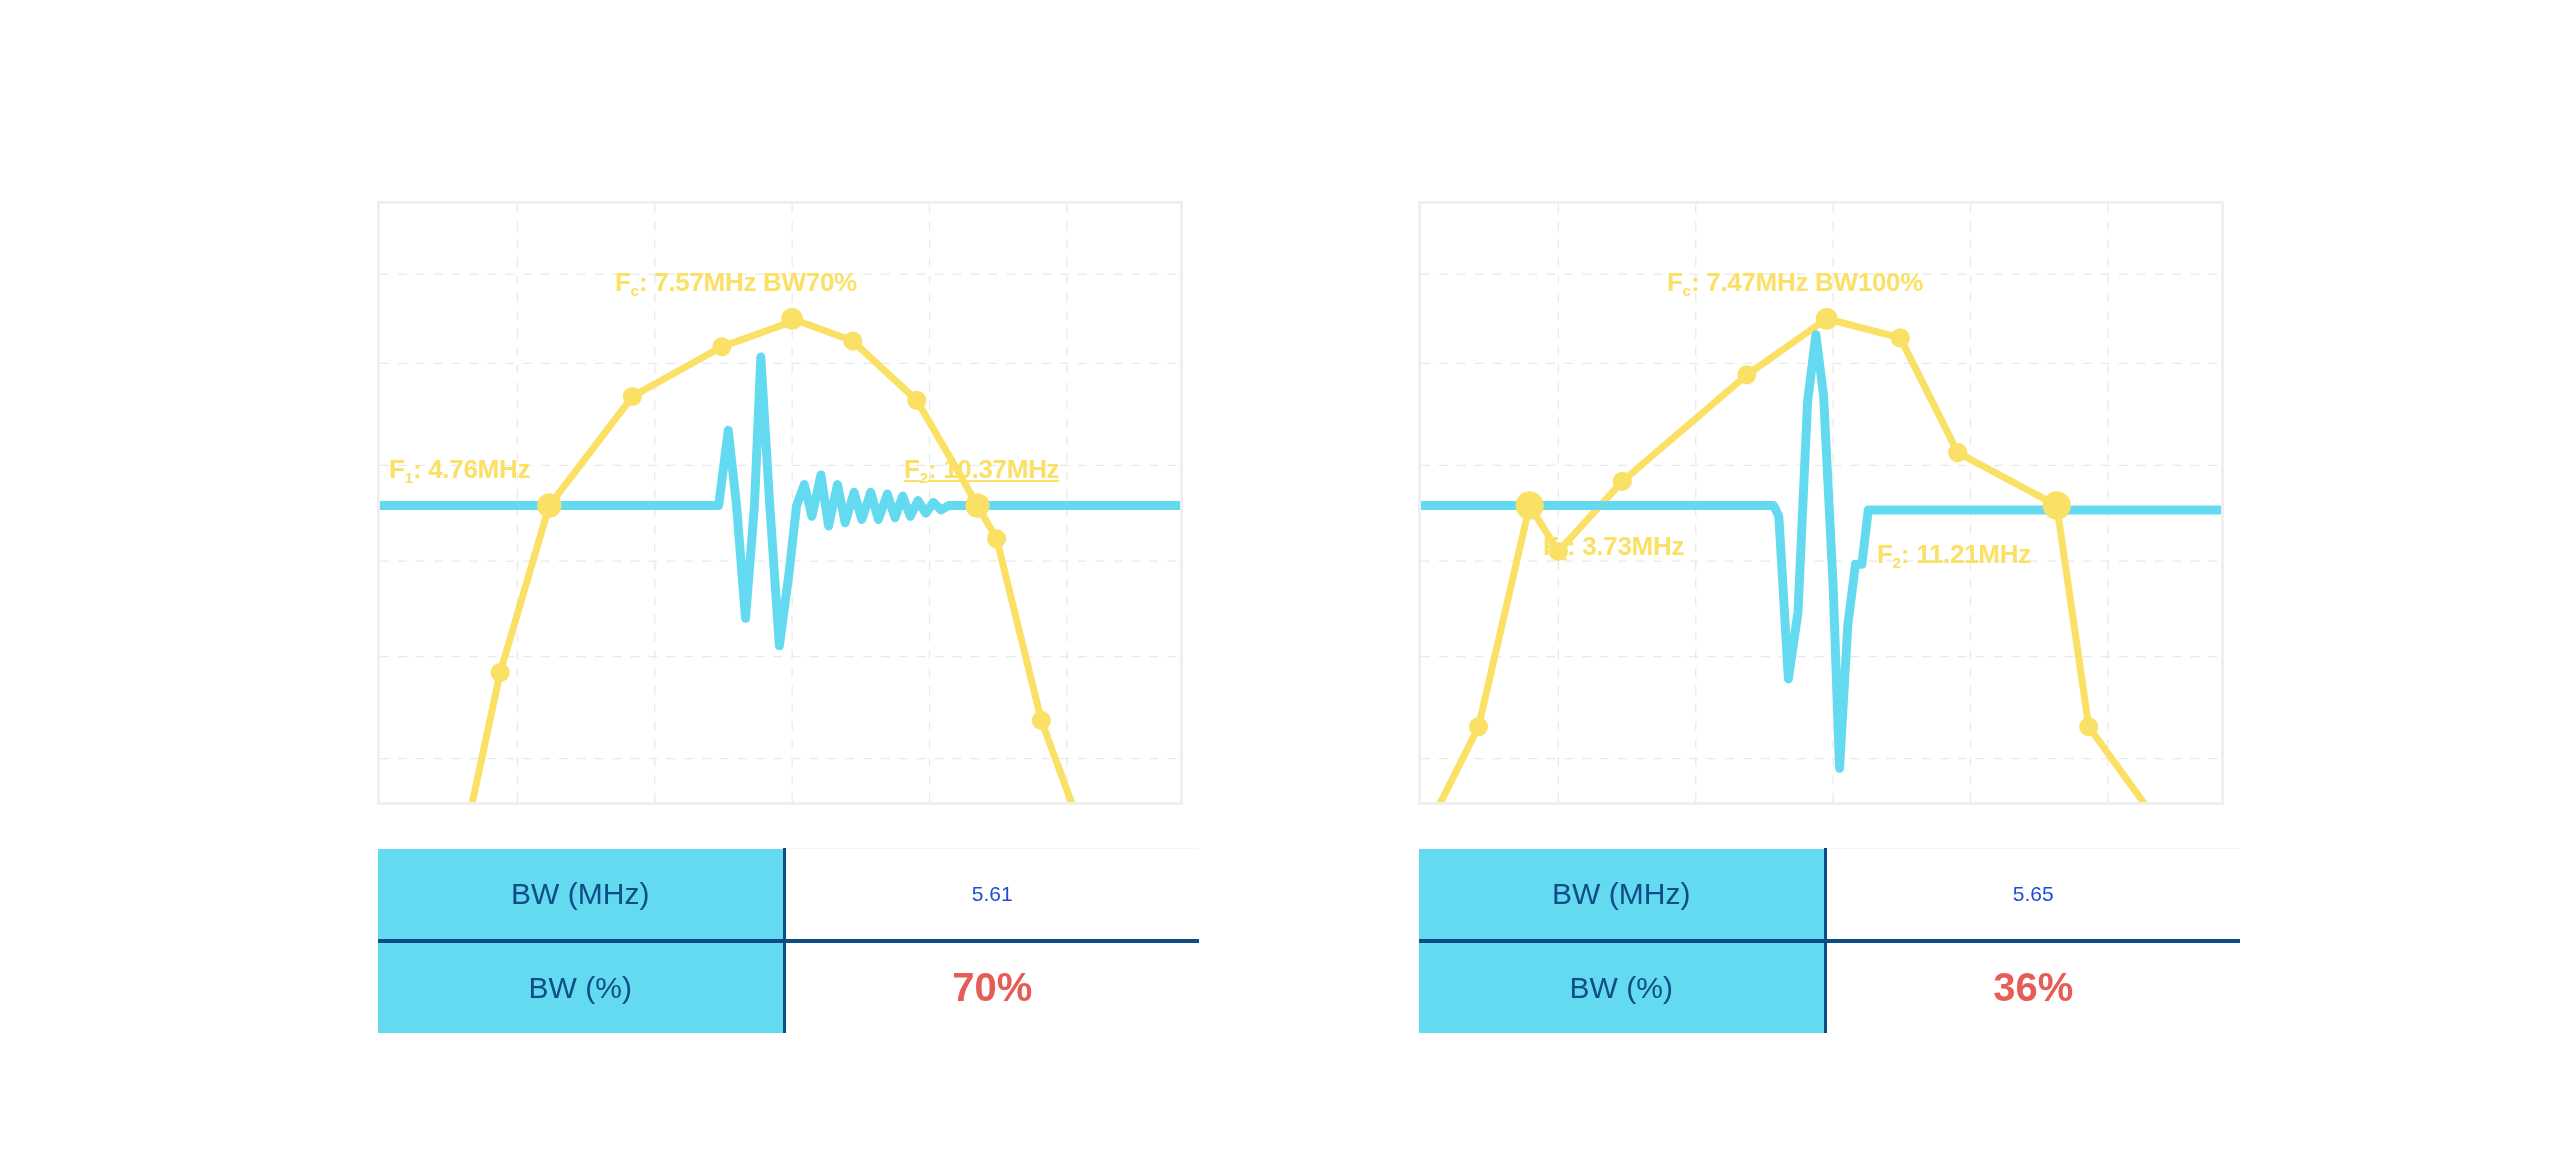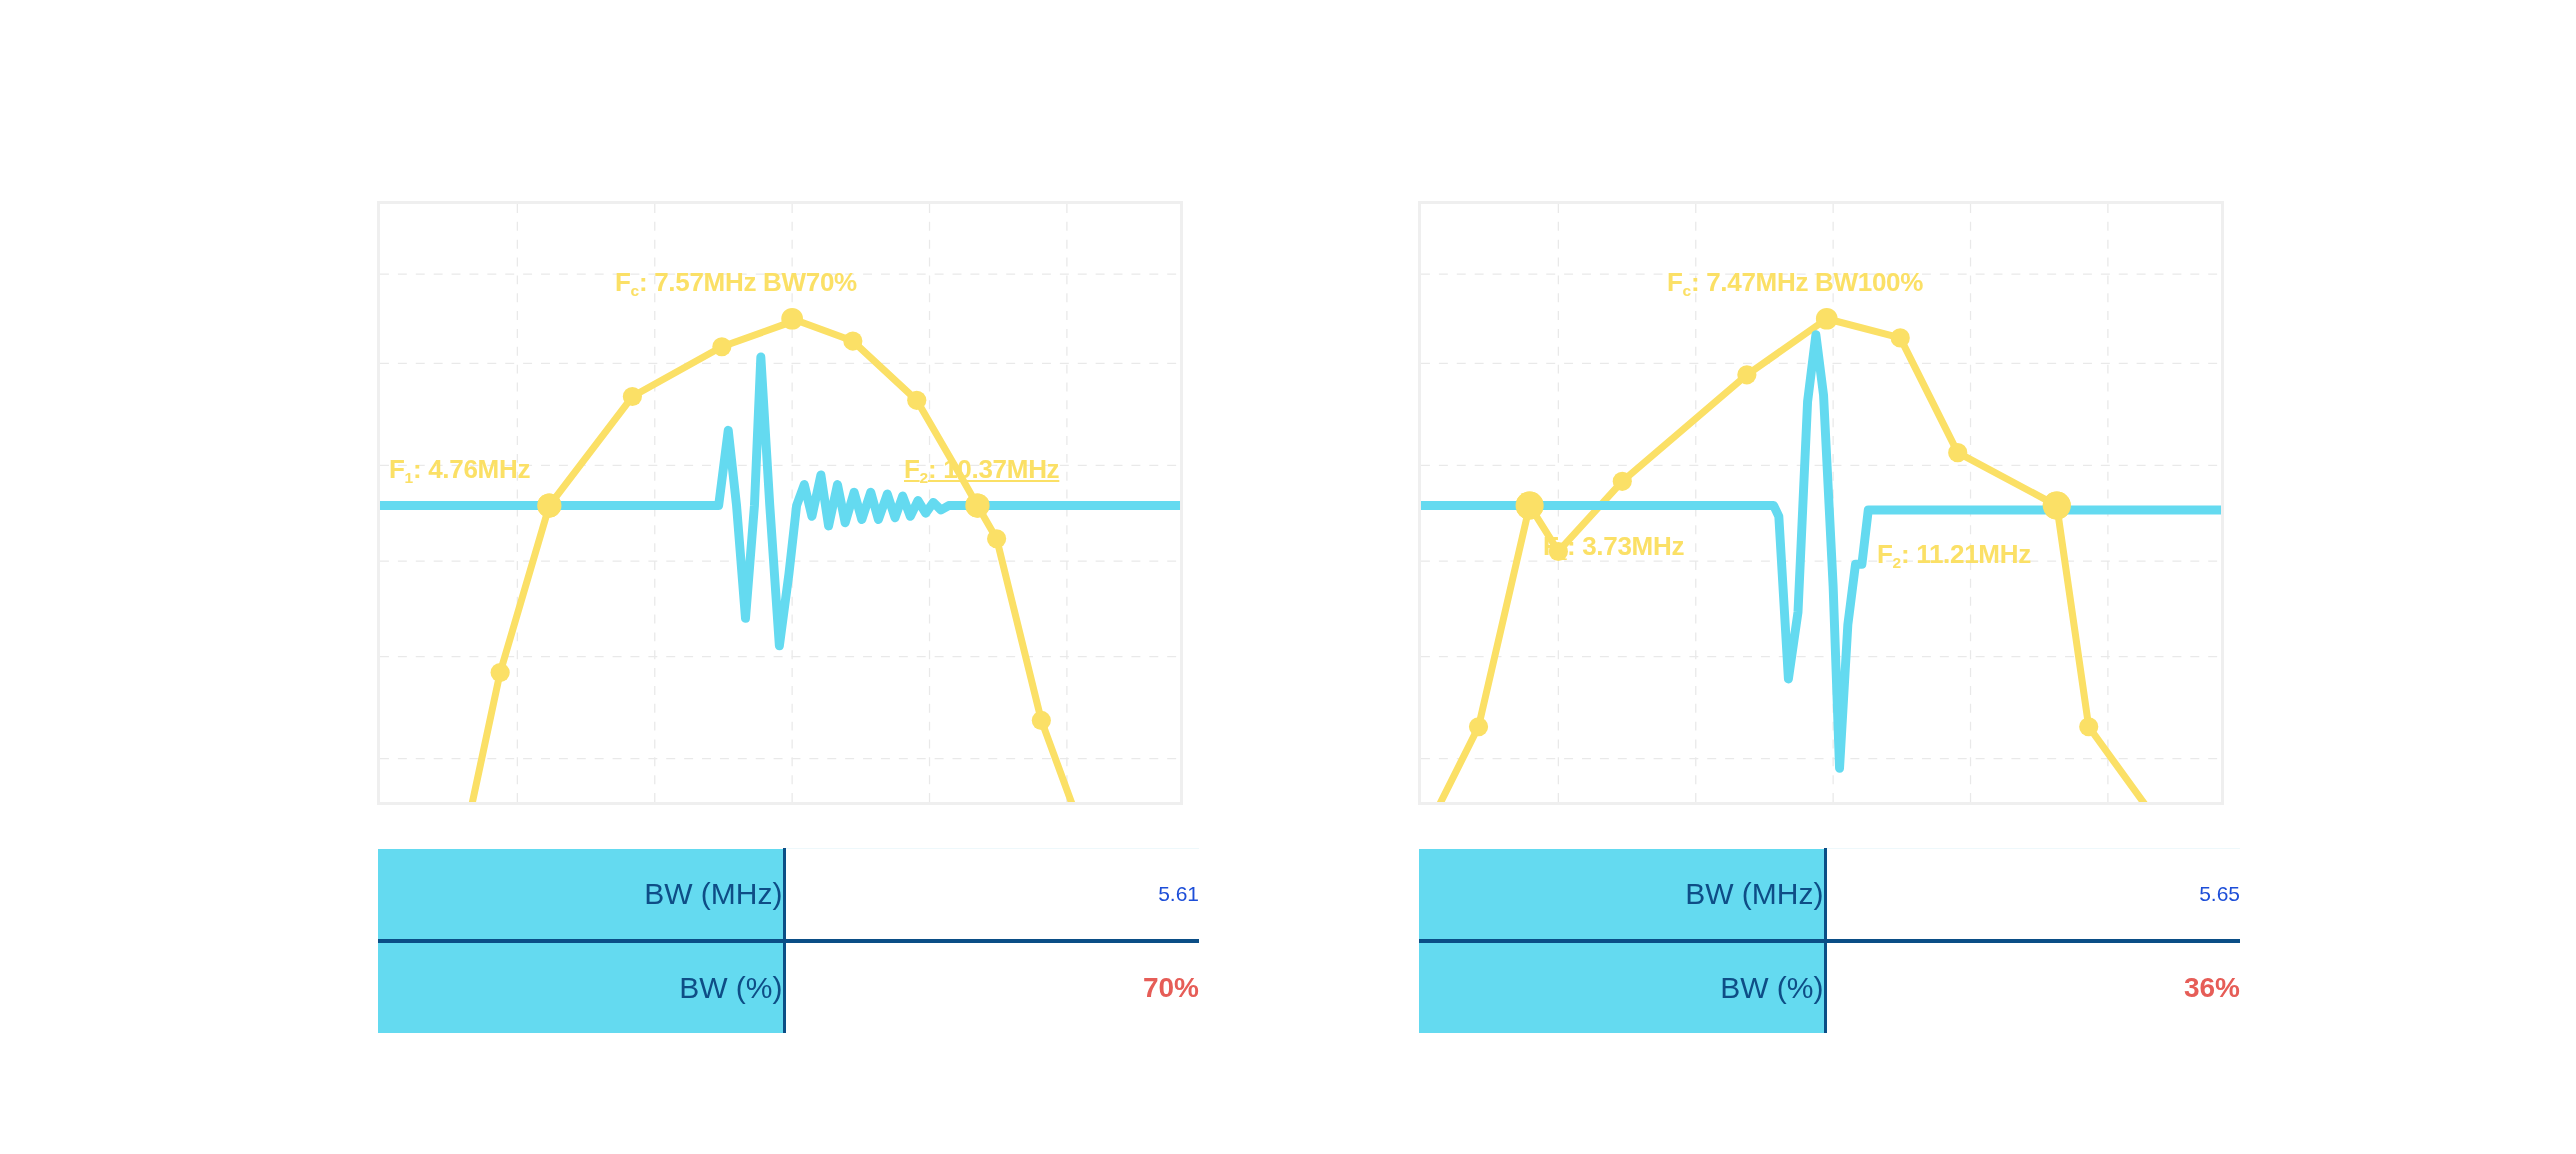--- a/index.html
+++ b/index.html
@@ -52,35 +52,35 @@
     top: 848px;
     width: 821px;
     height: 184px;
     border-collapse: collapse;
     table-layout: fixed;
   }
   .bw-table td {
     padding: 0;
     height: 92px;
     vertical-align: middle;
-    text-align: right;
+    text-align: center;
   }
   .hdr-cell {
     width: 406px;
     background: #64DAF0;
     color: #0E4D86;
     font-size: 30px;
     font-weight: normal;
     border-right: 3.9px solid #0B4E86;
   }
   .val-cell { width: 415px; background: #ffffff; }
   .row-top td { border-bottom: 4.5px solid #0B4E86; }
   .row-top .val-cell { border-top: 1.3px solid #eef8fb; }
   .val-mhz  { color: #1d4ed8; font-size: 21px; }
-  .val-pct  { color: #E65D57; font-size: 28px; font-weight: bold; }
+  .val-pct  { color: #E65D57; font-size: 40px; font-weight: bold; }
 </style>
 </head>
 <body>
 
 <div id="root">
 
   <div class="panel" id="panel-left">
 
     <div class="chart-frame">
       <svg class="chart-svg" viewBox="0 0 1252 938" preserveAspectRatio="none">

